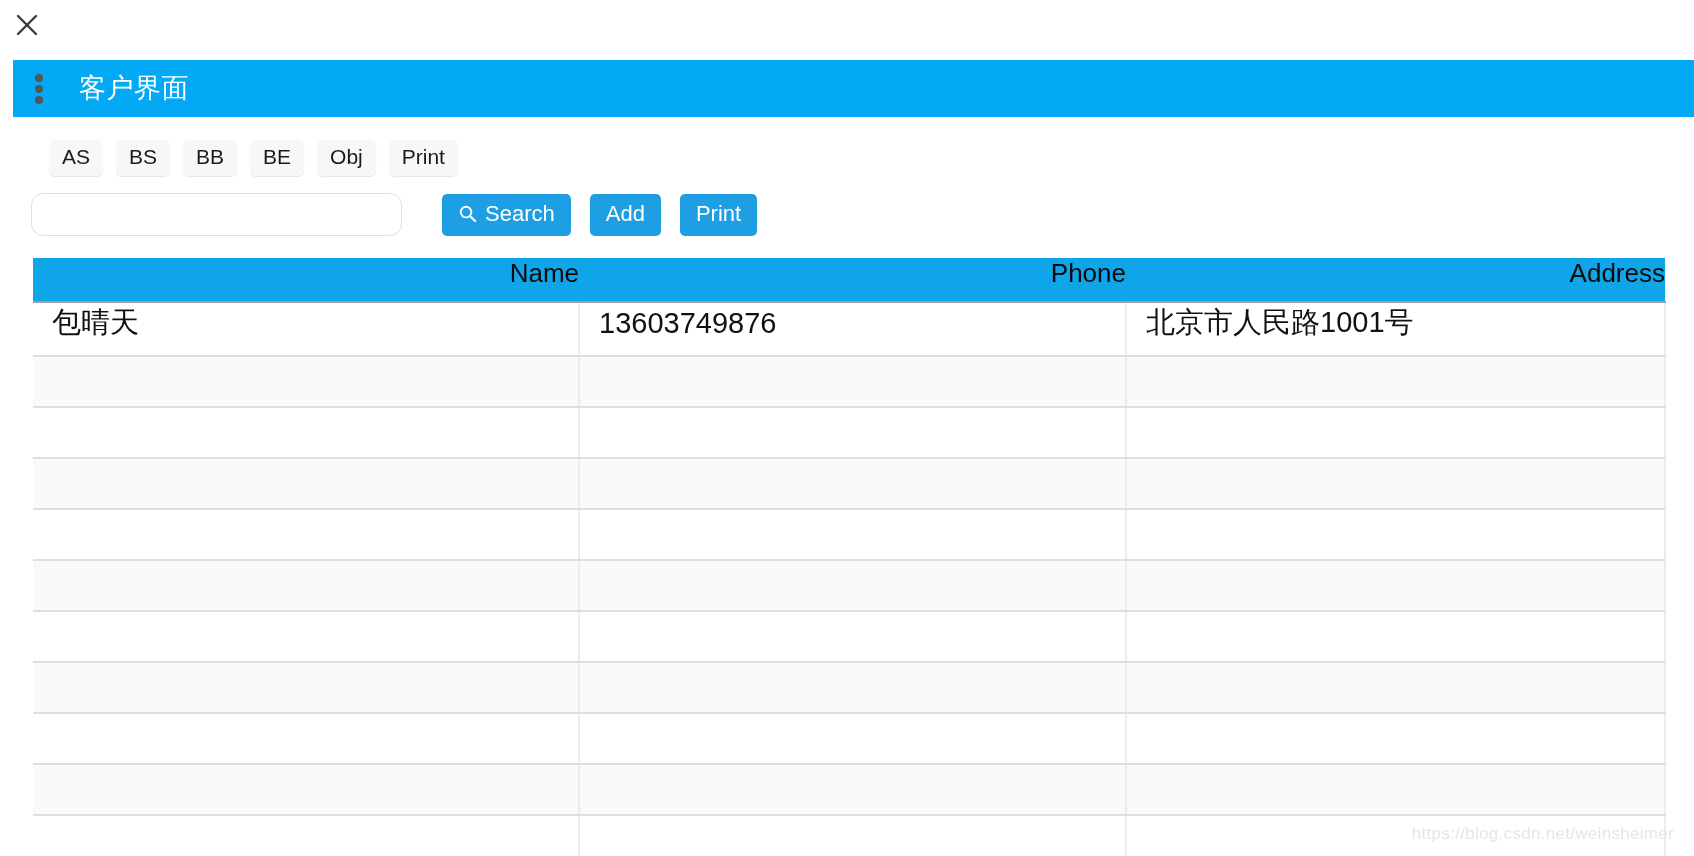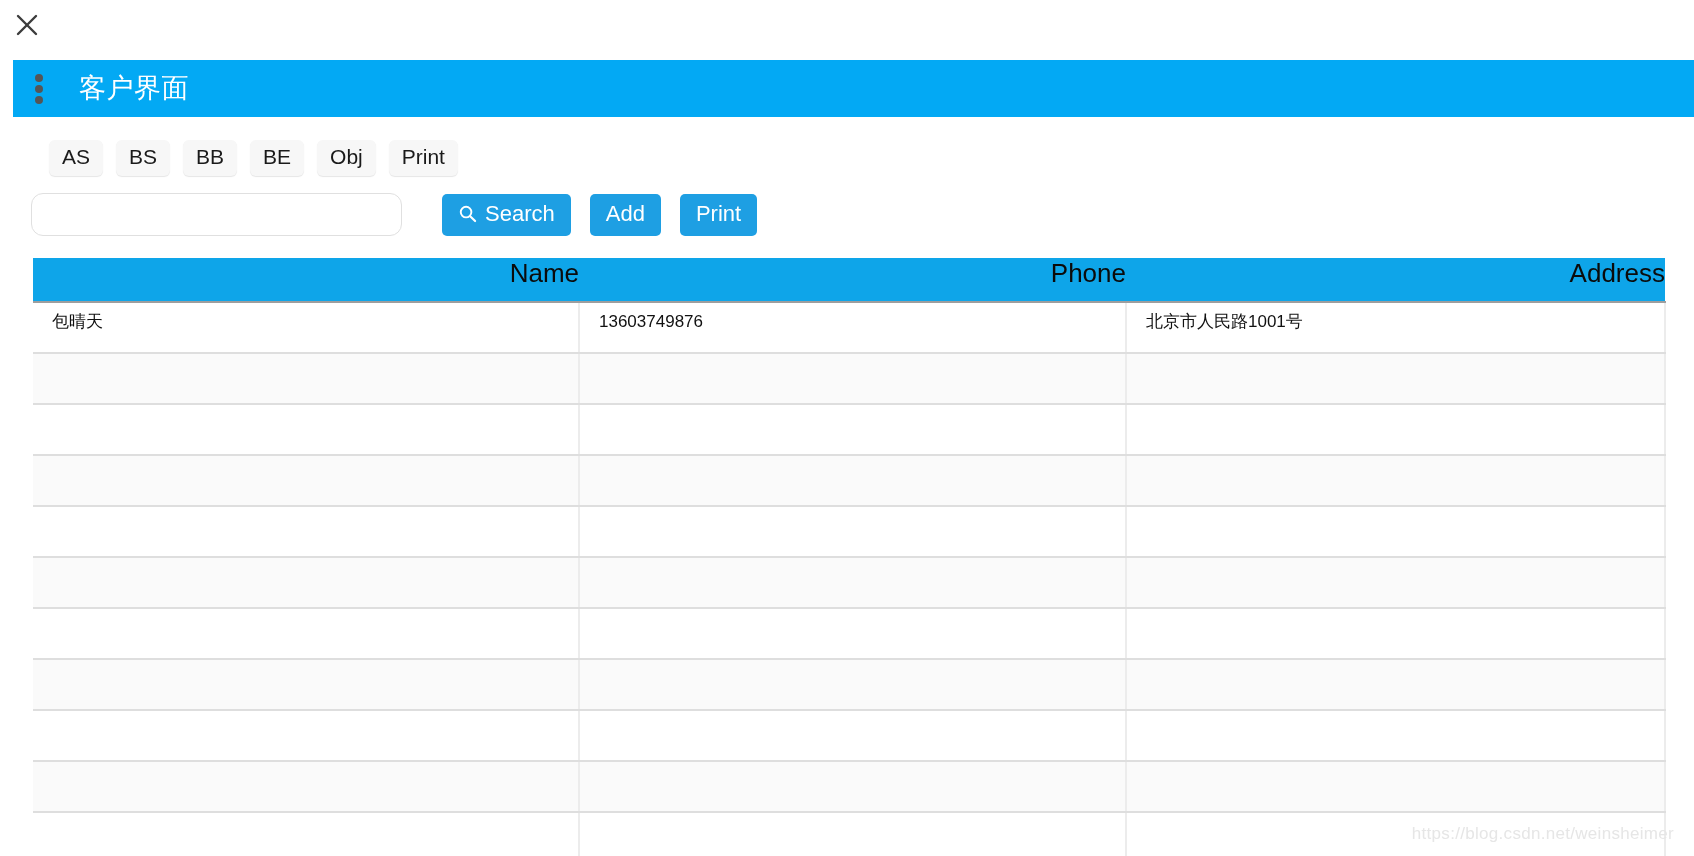--- a/index.html
+++ b/index.html
@@ -147,21 +147,21 @@
     text-align: right;
     font-weight: normal;
     font-size: 26px;
     color: #0b0b0b;
     padding: 0 0 12px 19px;
     border-bottom: 2px solid #9e9e9e;
     background: #0ea5e9;
   }
   .tbl tbody td {
     height: 51px;
-    font-size: 17px;
+    font-size: 29px;
     color: #111111;
     padding: 0 0 12px 19px;
     border-bottom: 2px solid #dedede;
     border-right: 2px solid #ececec;
     vertical-align: middle;
     white-space: nowrap;
     overflow: hidden;
   }
   .tbl tbody td:last-child { border-right: 2px solid #ececec; }
   .tbl tbody tr:nth-child(even) td { background: #fafafa; }

